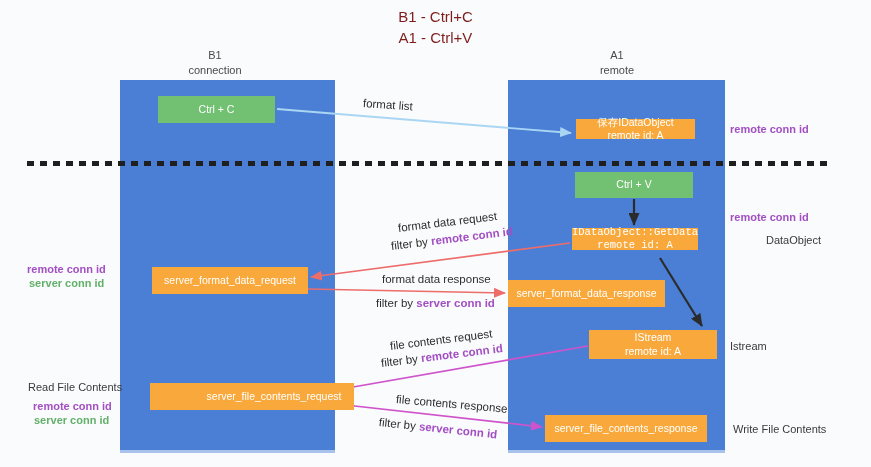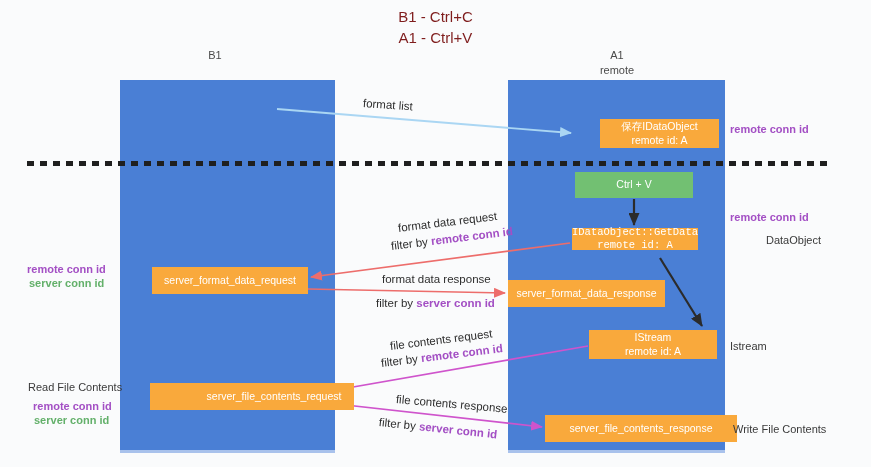--- a/index.html
+++ b/index.html
@@ -44,20 +44,21 @@
 
 <div class="canvas">
 
   <div class="title">
     <div>B1 - Ctrl+C</div>
     <div>A1 - Ctrl+V</div>
   </div>
 
   <div class="colhead" style="left:160px;top:48px;">
     <div>B1</div>
+    <div>connection</div>
   </div>
   <div class="colhead" style="left:562px;top:48px;">
     <div>A1</div>
     <div>remote</div>
   </div>
 
   <div class="lane" style="left:120px;top:80px;width:215px;height:370px;"></div>
   <div class="lane" style="left:508px;top:80px;width:217px;height:370px;"></div>
 
   <div class="dashline"></div>
@@ -79,46 +80,49 @@
     </defs>
     <line x1="277" y1="109" x2="571" y2="133" stroke="#aad6f3" stroke-width="1.8" marker-end="url(#m-blue)"></line>
     <line x1="634" y1="199" x2="634" y2="225" stroke="#2b2b2b" stroke-width="2.2" marker-end="url(#m-black)"></line>
     <line x1="660" y1="258" x2="702" y2="326" stroke="#2b2b2b" stroke-width="2.2" marker-end="url(#m-black)"></line>
     <line x1="570" y1="243" x2="311" y2="277" stroke="#ed6d6b" stroke-width="1.7" marker-end="url(#m-salmon)"></line>
     <line x1="308" y1="289" x2="505" y2="293" stroke="#ed6d6b" stroke-width="1.7" marker-end="url(#m-salmon)"></line>
     <line x1="588" y1="346" x2="313" y2="394" stroke="#cf54cc" stroke-width="1.7" marker-end="url(#m-magenta)"></line>
     <line x1="310" y1="401" x2="542" y2="427" stroke="#cf54cc" stroke-width="1.7" marker-end="url(#m-magenta)"></line>
   </svg>
 
+  <div class="box green" style="left:158px;top:96px;width:117px;height:27px;">
+    <span>Ctrl + C</span>
+  </div>
   <div class="box green" style="left:575px;top:172px;width:118px;height:26px;">
     <span>Ctrl + V</span>
   </div>
 
-  <div class="box orange" style="left:576px;top:119px;width:119px;height:29px;margin-left:24px;">
+  <div class="box orange" style="left:576px;top:119px;width:119px;height:20px;">
     <span>保存IDataObject</span>
     <span>remote id: A</span>
   </div>
   <div class="box orange" style="left:572px;top:228px;width:126px;height:22px;font-family:Liberation Mono, monospace;">
     <span>IDataObject::GetData</span>
     <span>remote id: A</span>
   </div>
   <div class="box orange" style="left:152px;top:267px;width:156px;height:27px;">
     <span>server_format_data_request</span>
   </div>
   <div class="box orange" style="left:508px;top:280px;width:157px;height:27px;">
     <span>server_format_data_response</span>
   </div>
   <div class="box orange" style="left:589px;top:330px;width:128px;height:29px;">
     <span>IStream</span>
     <span>remote id: A</span>
   </div>
   <div class="box orange" style="left:150px;top:383px;width:160px;height:27px;padding-left:44px;">
     <span>server_file_contents_request</span>
   </div>
-  <div class="box orange" style="left:545px;top:415px;width:192px;height:27px;">
+  <div class="box orange" style="left:545px;top:415px;width:162px;height:27px;">
     <span>server_file_contents_response</span>
   </div>
 
   <div class="mid" style="left:363px;top:97px;transform:rotate(4deg);">format list</div>
 
   <div class="mid" style="left:398px;top:222px;transform:rotate(-7deg);">format data request</div>
   <div class="mid" style="left:391px;top:240px;transform:rotate(-7deg);">
     <span>filter by </span><span class="purple">remote conn id</span>
   </div>
 

